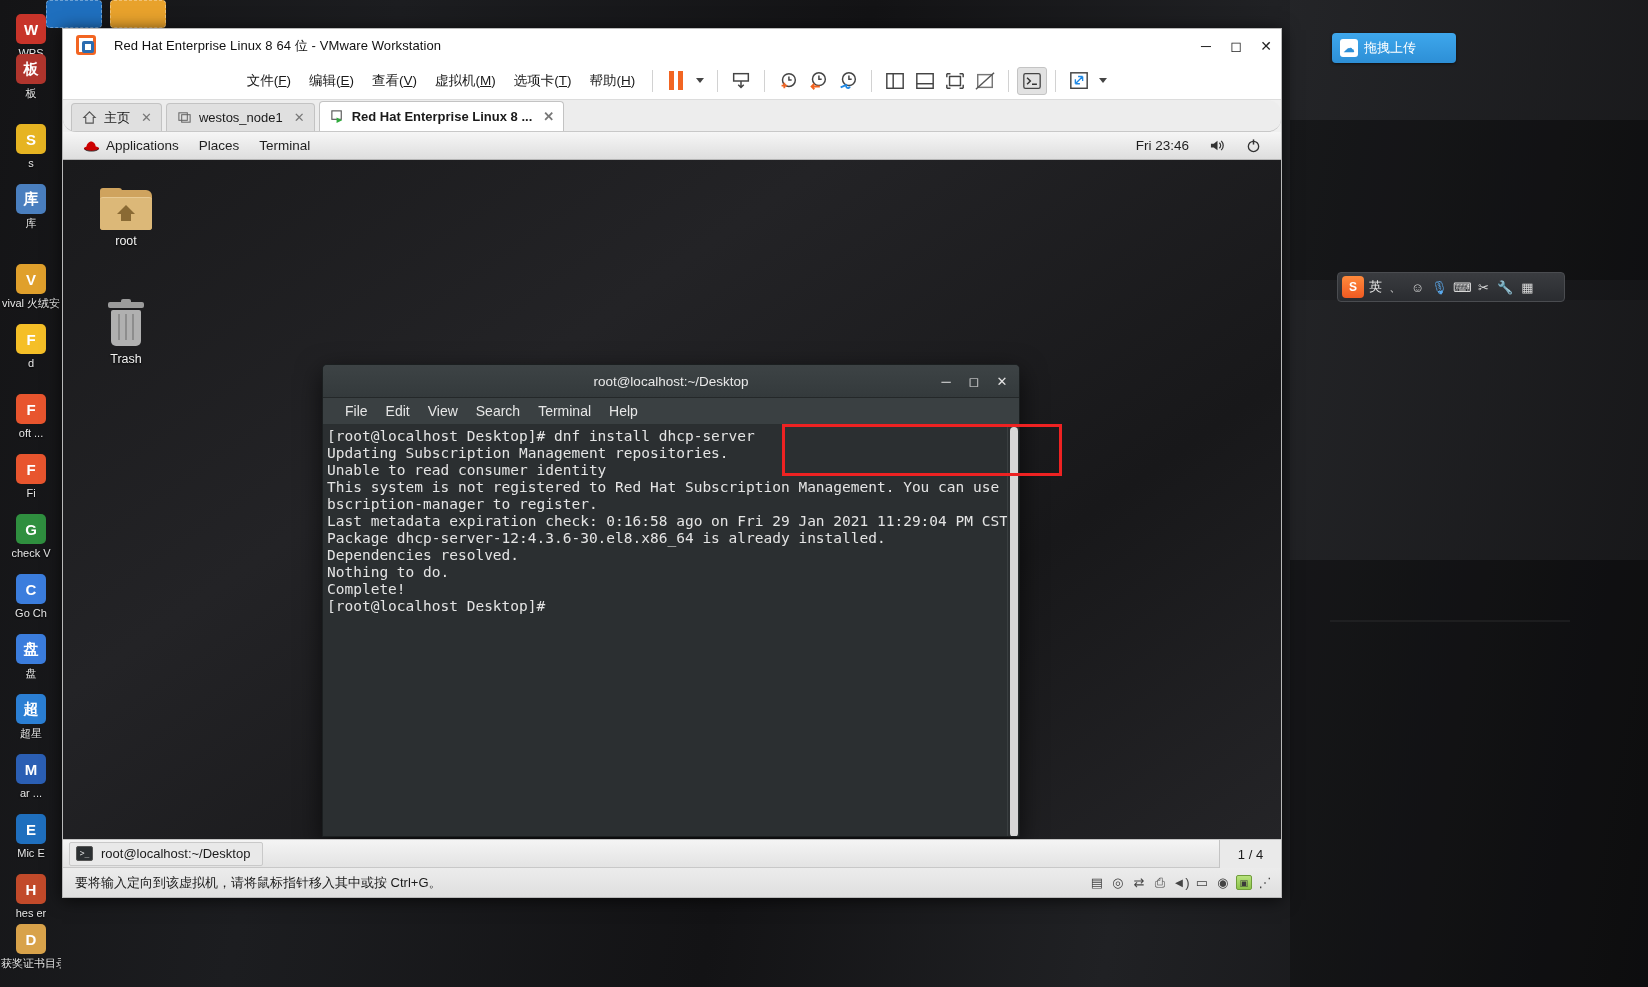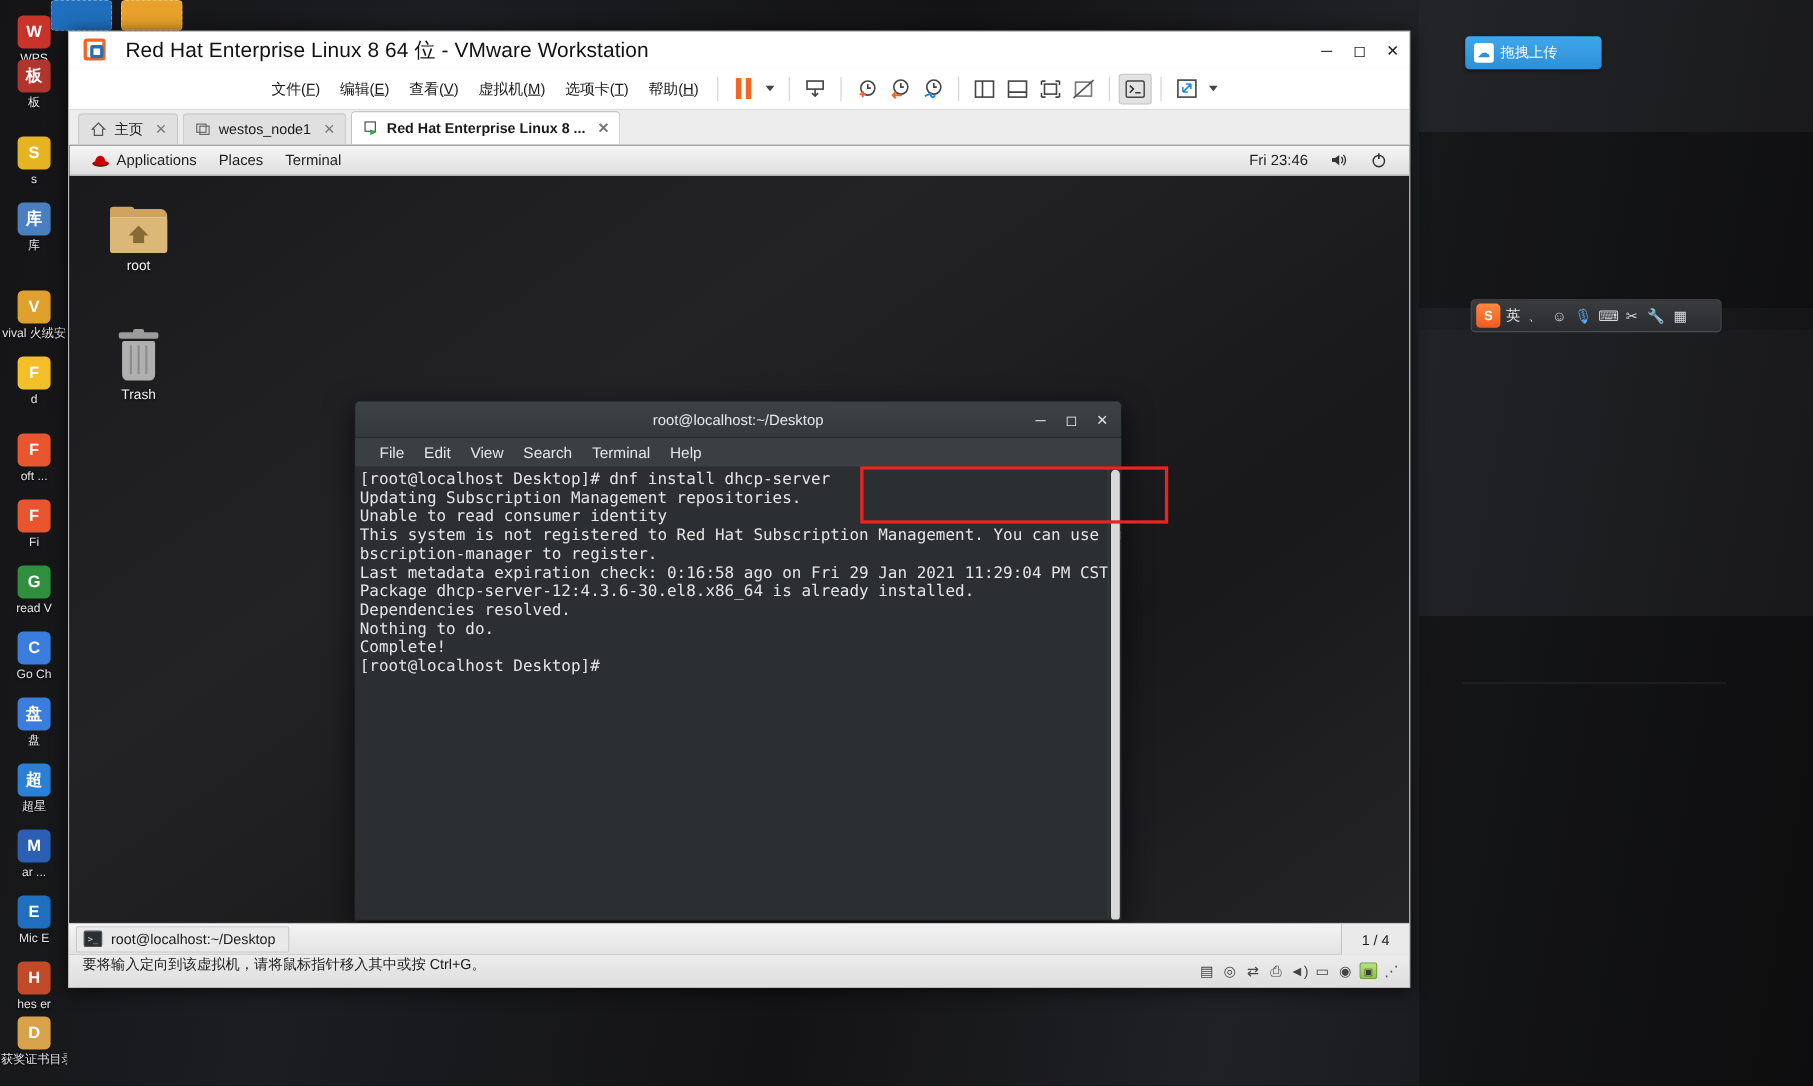--- a/index.html
+++ b/index.html
@@ -85,21 +85,21 @@
   #vm-titlebar {
     height: 33px; background: #ffffff; display: flex; align-items: center;
     flex: none; position: relative;
   }
   #vm-logo {
     width: 22px; height: 22px; margin-left: 13px; flex: none; position: relative;
   }
   #vm-logo .sq-out { position:absolute; left:0; top:0; width:20px; height:20px; border:3px solid #f26522; border-radius:3px;}
   #vm-logo .sq-in  { position:absolute; left:6px; top:6px; width:12px; height:12px; border:3px solid #2b6cb0; border-radius:2px; background:#fff;}
   #vm-title {
-    margin-left: 16px; font-size: 19px; color: #111; letter-spacing: .1px;
+    margin-left: 16px; font-size: 13px; color: #111; letter-spacing: .1px;
   }
   #vm-winbtns { position: absolute; right: 0; top: 0; height: 33px; display: flex; }
   .winbtn {
     width: 30px; height: 33px; display: flex; align-items: center; justify-content: center;
     font-size: 14px; color: #222;
   }
 
   
   #vm-menurow {
     height: 38px; background: #fff; display: flex; align-items: center;
@@ -117,21 +117,21 @@
   .tb-btn.active { background: #e2e2e2; border: 1px solid #c4c4c4; border-radius: 3px; }
   .caret { width: 0; height: 0; border-left: 4px solid transparent; border-right: 4px solid transparent; border-top: 5px solid #444; }
 
   
   .ico-pause { display: flex; gap: 4px; }
   .ico-pause i { display:block; width: 5px; height: 19px; background: #f26522; }
 
   
   #vm-tabs {
     height: 32px; background: #ededed; display: flex; align-items: flex-end;
-    border-bottom: 1px solid #c8c8c8; flex: none; padding-left: 8px;
+    border-bottom: 1px solid #c8c8c8; flex: none; padding-left: 8px; border-radius: 13px;
   }
   .vtab {
     height: 28px; display: flex; align-items: center; gap: 7px;
     padding: 0 9px 0 10px; margin-right: 4px;
     background: #e0e0e0; border: 1px solid #c3c3c3; border-bottom: none;
     border-radius: 4px 4px 0 0; font-size: 13px; color: #1a1a1a;
   }
   .vtab.active { background: #fff; height: 30px; font-weight: bold; justify-content: center; }
   .vtab .tab-x { color: #777; font-size: 13px; margin-left: 4px; }
   .tabico { width: 15px; height: 15px; position: relative; flex:none; }
@@ -254,21 +254,21 @@
               color: #d8d8d8; font-size: 8px; display:flex; align-items:center; justify-content:center;
               font-family:"DejaVu Sans Mono", monospace;}
   #vm-pagecount {
     position: absolute; right: 0; top: 0; height: 28px; width: 62px;
     border-left: 1px solid #c4c4c4;
     display: flex; align-items: center; justify-content: center;
     font-size: 13px; color: #1b1b1b; background: #eaeaea;
   }
   #vm-statusbar {
     height: 30px; background: linear-gradient(#ececec, #dfdfdf);
-    border-top: 1px solid #c8c8c8; display: flex; 
+    border-top: 1px solid #c8c8c8; display: flex; align-items: center;
     flex: none; padding: 0 8px 0 12px; font-size: 13px; color: #1b1b1b;
   }
   #vm-statusbar .sb-msg { flex: 1; }
   #vm-statusbar .sb-icons { display: flex; align-items: center; gap: 5px; }
   .sb-ico {
     width: 16px; height: 15px; border: 1px solid #8d8d8d; border-radius: 2px;
     background: linear-gradient(#fbfbfb, #e2e2e2);
     display:flex; align-items:center;justify-content:center;
     font-size: 9px; color: #3a3a3a;
   }
@@ -314,21 +314,21 @@
     <div class="dicon" style="position: absolute; top: 388px;">
       <div class="glyph" style="background: rgb(232, 85, 46);">F</div>
       <div class="dlabel">oft ...</div>
     </div>
     <div class="dicon" style="position: absolute; top: 448px;">
       <div class="glyph" style="background: rgb(232, 85, 46);">F</div>
       <div class="dlabel">Fi</div>
     </div>
     <div class="dicon" style="position: absolute; top: 508px;">
       <div class="glyph" style="background: rgb(47, 143, 63);">G</div>
-      <div class="dlabel">read V</div>
+      <div class="dlabel">check V</div>
     </div>
     <div class="dicon" style="position: absolute; top: 568px;">
       <div class="glyph" style="background: rgb(59, 125, 221);">C</div>
       <div class="dlabel">Go Ch</div>
     </div>
     <div class="dicon" style="position: absolute; top: 628px;">
       <div class="glyph" style="background: rgb(59, 125, 221);">盘</div>
       <div class="dlabel">盘</div>
     </div>
     <div class="dicon" style="position: absolute; top: 688px;">

